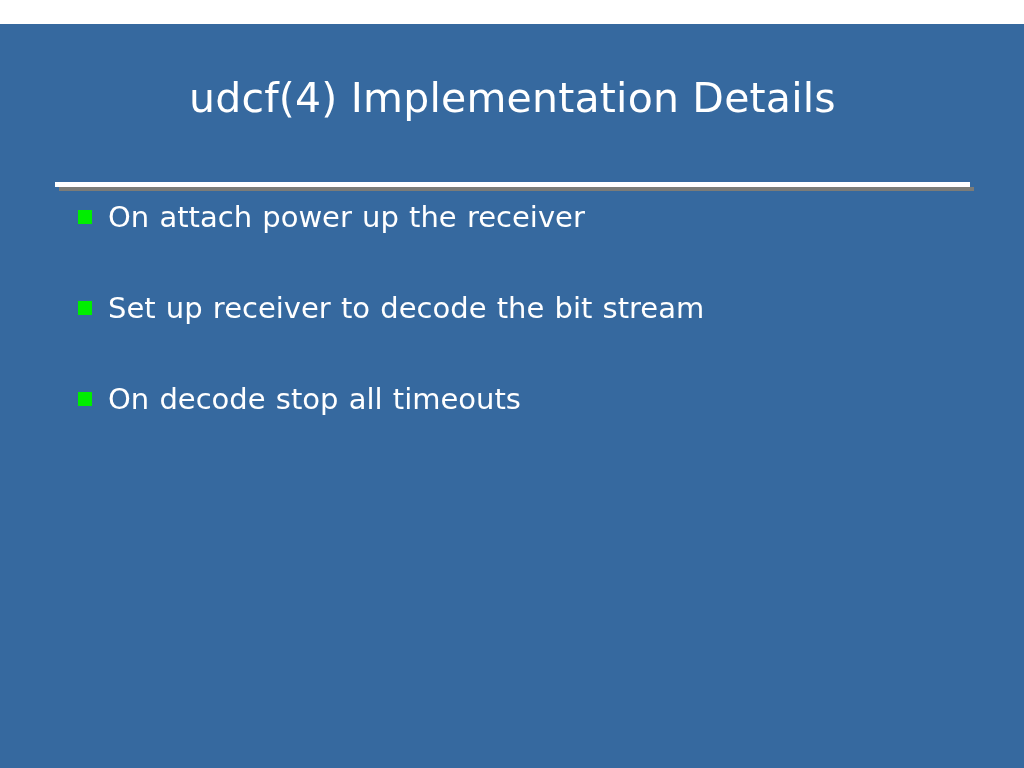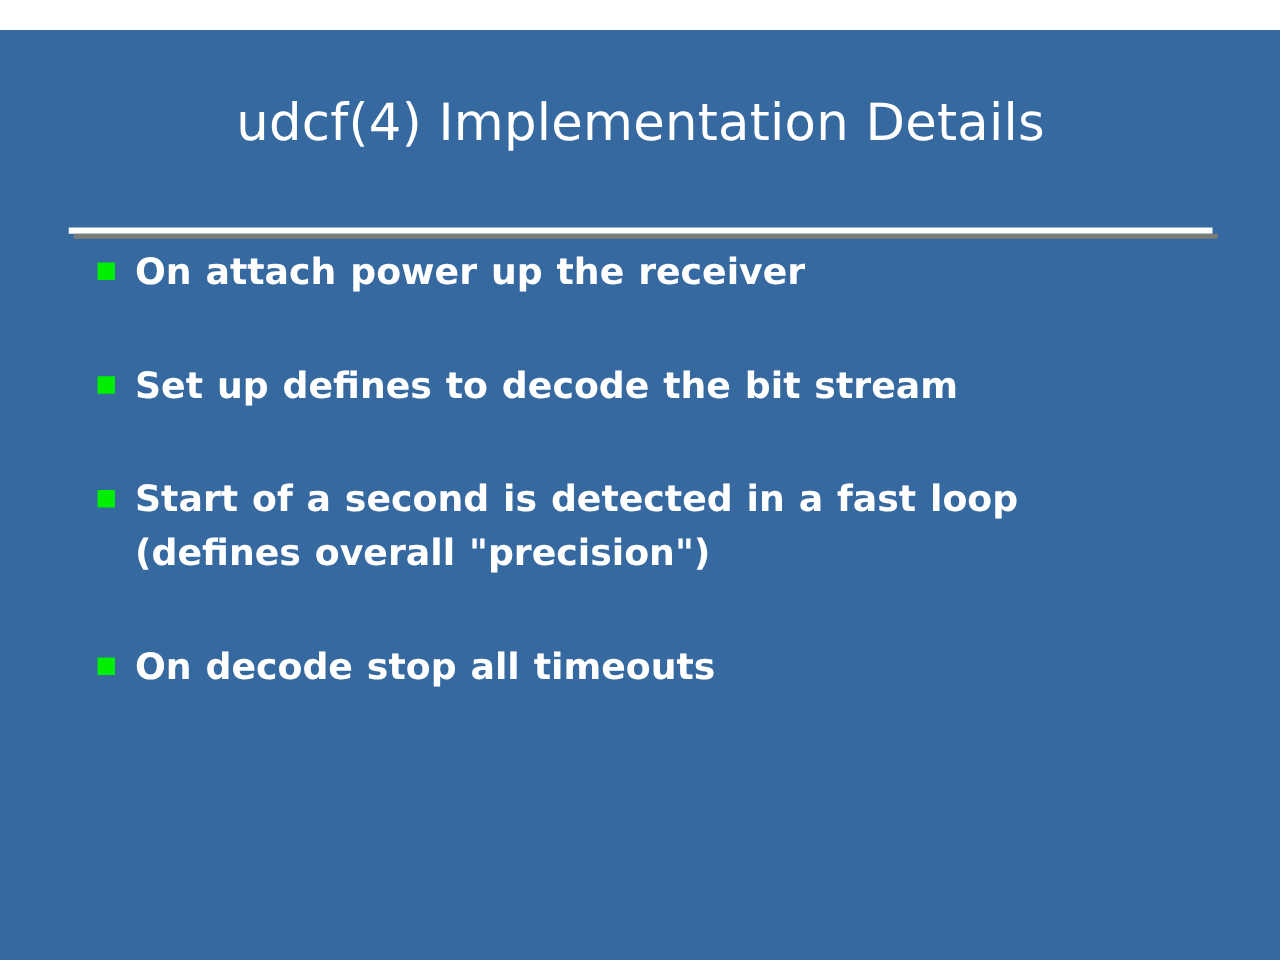--- a/index.html
+++ b/index.html
@@ -89,21 +89,21 @@
     height: 14px;
     background: #00ee00;
     display: block;
   }
 
   .bullet-text {
     display: block;
     color: #ffffff;
     font-family: "DejaVu Sans", "Liberation Sans", sans-serif;
     font-size: 29px;
-    font-weight: 700;
+    font-weight: 400;
     line-height: 43px;
     letter-spacing: 0px;
     word-spacing: 1px;
   }
 
   
   .bullet-row.wrap .bullet-text {
     max-width: 812px;
   }
 </style>
@@ -120,27 +120,23 @@
 
   <div id="bullet-list">
 
     <div class="bullet-row">
       <span class="bullet-marker"></span>
       <span class="bullet-text">On attach power up the receiver</span>
     </div>
 
     <div class="bullet-row">
       <span class="bullet-marker"></span>
-      <span class="bullet-text">Set up defines to decode the bit stream</span>
+      <span class="bullet-text">Set up receiver to decode the bit stream</span>
     </div>
 
-    <div class="bullet-row wrap">
-      <span class="bullet-marker"></span>
-      <span class="bullet-text">Start of a second is detected in a fast loop (defines overall "precision")</span>
-    </div>
 
     <div class="bullet-row">
       <span class="bullet-marker"></span>
       <span class="bullet-text">On decode stop all timeouts</span>
     </div>
 
   </div>
 
 </div>
 

